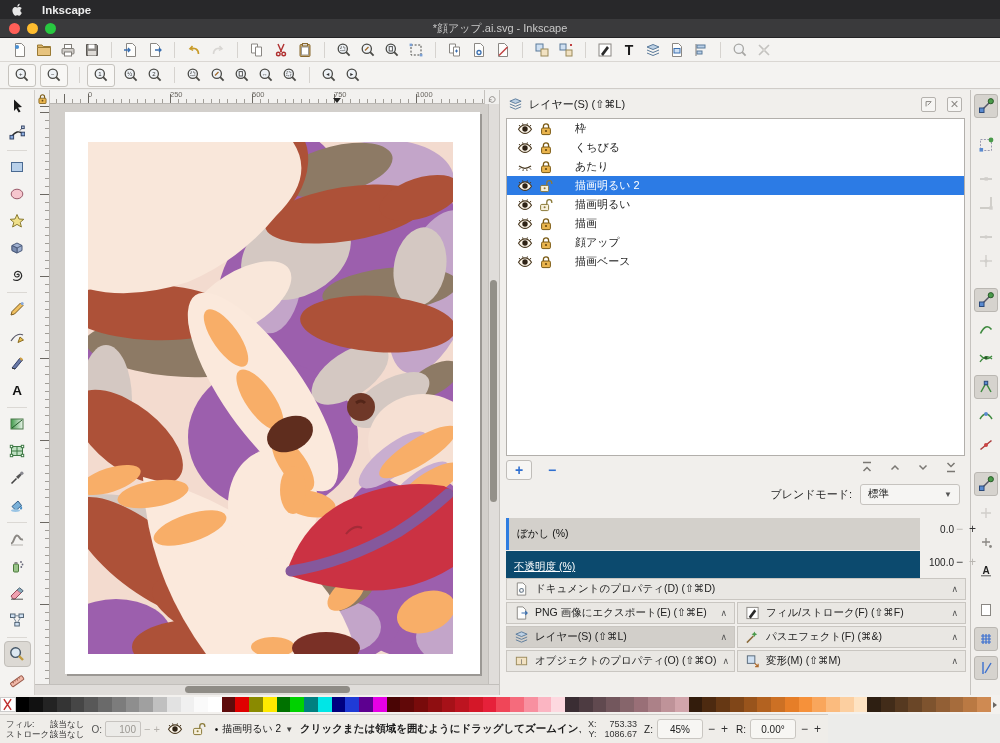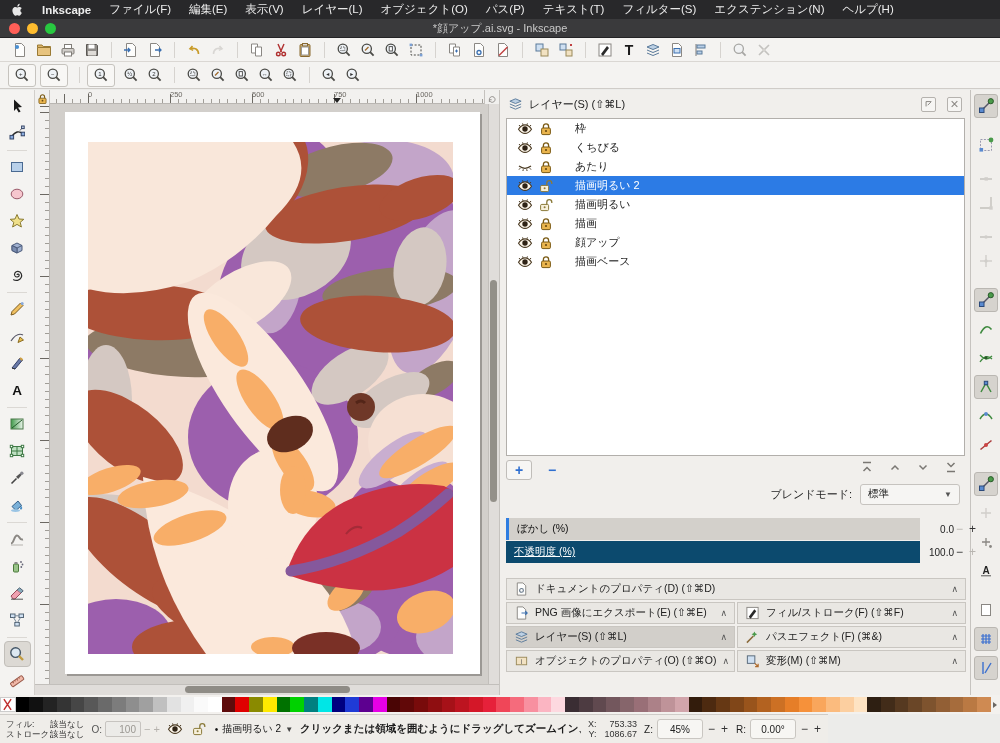--- a/index.html
+++ b/index.html
@@ -63,21 +63,21 @@
   .lname{margin-left:16px;white-space:nowrap;}
   .p-listbtns{position:absolute;left:6px;top:370px;height:20px;display:flex;align-items:center;gap:8px;}
   .lbtn{min-width:24px;height:18px;display:flex;align-items:center;justify-content:center;font-weight:bold;color:#2f6fd0;font-size:14px;}
   .lbtn.boxed{border:1px solid #c0bdb9;background:#f7f6f4;border-radius:3px;}
   .arrange{position:absolute;right:10px;top:368px;display:flex;gap:10px;}
   .abtn{width:18px;height:18px;display:flex;align-items:center;justify-content:center;}
   .blendrow{position:absolute;left:0;right:10px;top:392px;height:24px;display:flex;align-items:center;justify-content:flex-end;gap:8px;}
   .select{width:100px;height:21px;border:1px solid #c6c3bf;background:#f6f5f3;border-radius:3px;display:flex;align-items:center;padding:0 7px;box-sizing:border-box;font-size:10.5px;}
   .select .caret{margin-left:auto;color:#555;font-size:8px;}
   .sliders{position:absolute;left:6px;right:50px;top:428px;}
-  .slider{position:relative;height:22px;margin-bottom:1px;}
+  .slider{position:relative;height:32px;margin-bottom:1px;}
   .track{position:absolute;inset:0;display:flex;align-items:center;padding:0 8px;box-sizing:border-box;font-size:10.5px;}
   .slider.blur .track{background:#d3d0cb;color:#111;border-left:3px solid #2f7de1;}
   .slider.opacity .track{background:#0c4a6e;color:#fff;text-decoration:underline;}
   .sval{position:absolute;right:-34px;top:0;width:30px;height:22px;display:flex;align-items:center;justify-content:flex-end;font-size:10px;color:#222;}
   .sstep{position:absolute;right:-62px;top:0;width:26px;height:22px;display:flex;align-items:center;gap:6px;font-size:12px;}
   .sstep span.on{color:#333;} .sstep span.off{color:#b8b5b0;}
   .docked{position:absolute;left:6px;right:4px;top:488px;display:grid;grid-template-columns:1fr 1fr;gap:2px;}
   .dock{height:22px;background:#e9e7e3;border:1px solid #c9c6c1;display:flex;align-items:center;gap:6px;padding:0 7px;font-size:10.5px;color:#222;box-sizing:border-box;white-space:nowrap;overflow:hidden;}
   .dock.active{background:#d2cfca;}
   .dock.span2{grid-column:1 / span 2;}
@@ -116,32 +116,20 @@
 
 <div id="app">
 
   <div class="menubar">
     <span class="apple">
       <svg width="12" height="14" viewBox="0 0 16 18">
           <path d="M11.2 9.6c0-2 1.6-3 1.7-3.1-.9-1.4-2.4-1.6-2.9-1.6-1.2-.1-2.4.7-3 .7-.7 0-1.6-.7-2.6-.7-1.3 0-2.6.8-3.2 2-1.4 2.4-.4 6 1 7.9.6.9 1.4 2 2.4 1.9 1 0 1.3-.6 2.5-.6s1.5.6 2.6.6c1 0 1.7-.9 2.3-1.9.8-1.1 1.1-2.2 1.1-2.2s-2-.8-2-3zM9.4 3.2c.5-.7.9-1.6.8-2.6-.8 0-1.8.6-2.3 1.3-.5.6-1 1.6-.8 2.5.9.1 1.8-.5 2.3-1.2z" fill="#e8e8e8"></path>
         </svg>
     </span>
     <span class="appname">Inkscape</span>
-    <span style="display:flex;">
-        <span class="mitem">ファイル(F)</span>
-        <span class="mitem">編集(E)</span>
-        <span class="mitem">表示(V)</span>
-        <span class="mitem">レイヤー(L)</span>
-        <span class="mitem">オブジェクト(O)</span>
-        <span class="mitem">パス(P)</span>
-        <span class="mitem">テキスト(T)</span>
-        <span class="mitem">フィルター(S)</span>
-        <span class="mitem">エクステンション(N)</span>
-        <span class="mitem">ヘルプ(H)</span>
-      </span>
   </div>
 
   <div class="titlebar">
     <div class="lights">
       <span class="light red"></span>
       <span class="light yellow"></span>
       <span class="light green"></span>
     </div>
     <span>*顔アップ.ai.svg - Inkscape</span>
   </div>

